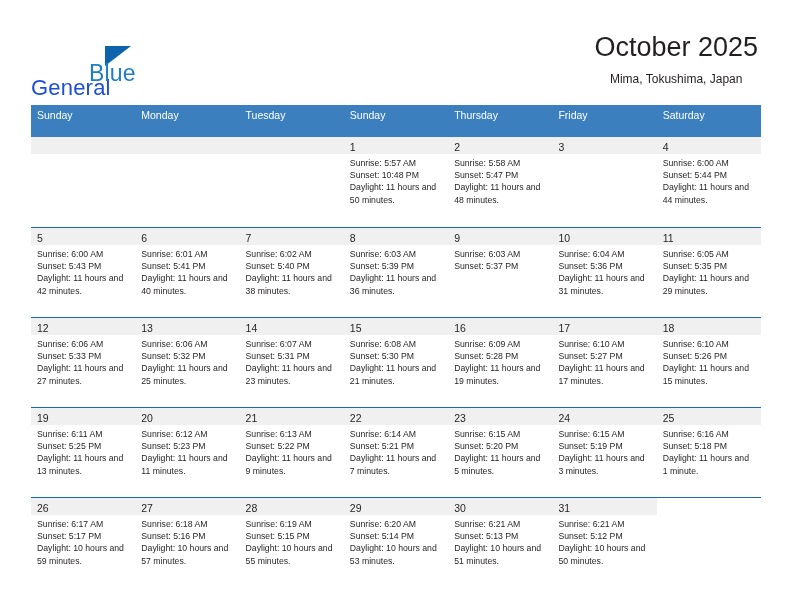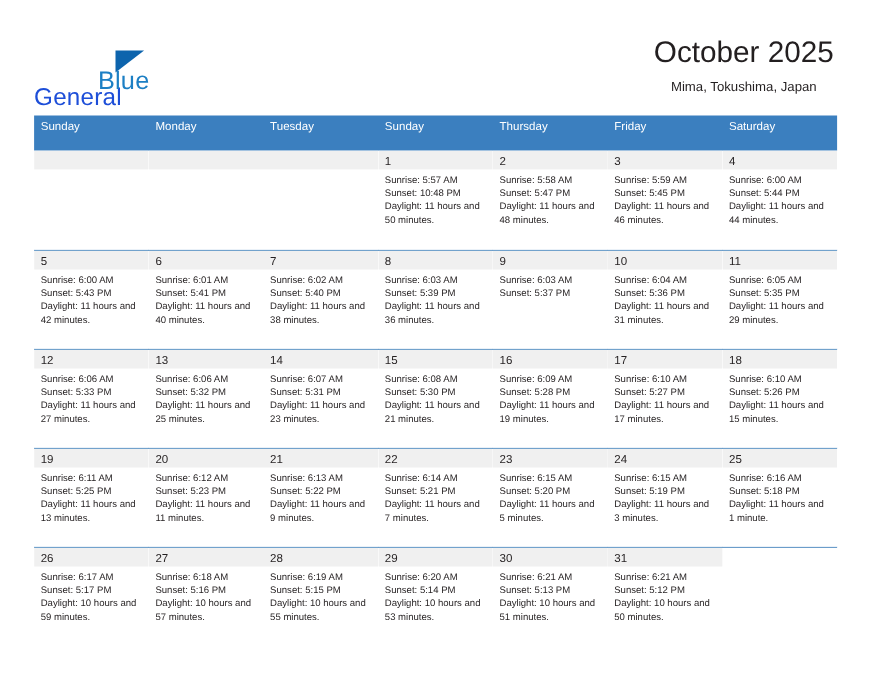--- a/index.html
+++ b/index.html
@@ -207,25 +207,20 @@
           <div class="day-cell">
             <div class="daynum-band"><span class="daynum">2</span></div>
             <div class="day-info">
               <div>Sunrise: 5:58 AM</div>
               <div>Sunset: 5:47 PM</div>
               <div class="wrap">Daylight: 11 hours and 48 minutes.</div>
             </div>
           </div>
           <div class="day-cell">
             <div class="daynum-band"><span class="daynum">3</span></div>
-            <div class="day-info">
-              <div>Sunrise: 5:59 AM</div>
-              <div>Sunset: 5:45 PM</div>
-              <div class="wrap">Daylight: 11 hours and 46 minutes.</div>
-            </div>
           </div>
           <div class="day-cell">
             <div class="daynum-band"><span class="daynum">4</span></div>
             <div class="day-info">
               <div>Sunrise: 6:00 AM</div>
               <div>Sunset: 5:44 PM</div>
               <div class="wrap">Daylight: 11 hours and 44 minutes.</div>
             </div>
           </div>
         </div>

